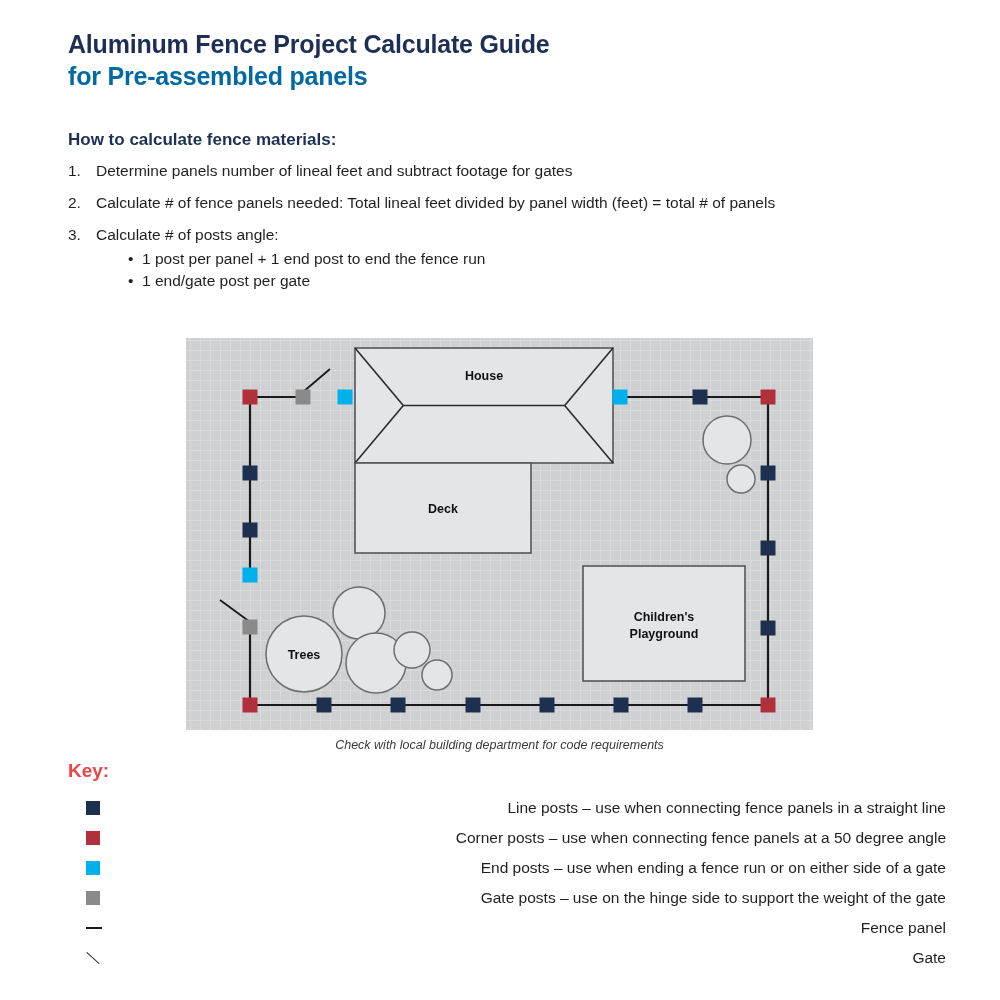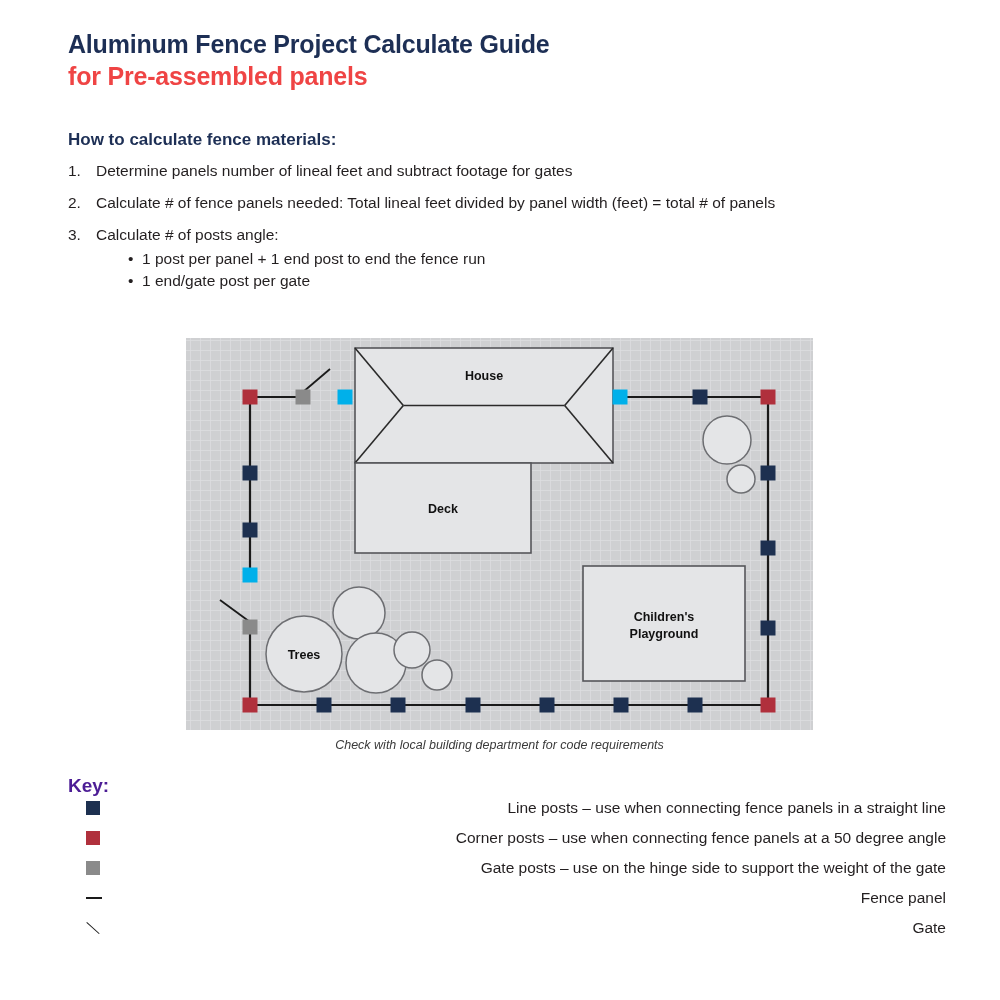--- a/index.html
+++ b/index.html
@@ -23,21 +23,21 @@
   .title-line1 {
     font-size: 25px;
     font-weight: bold;
     color: #1d2f55;
     letter-spacing: -0.2px;
     line-height: 32px;
   }
   .title-line2 {
     font-size: 25px;
     font-weight: bold;
-    color: #ef4444;
+    color: #0369a1;
     letter-spacing: -0.2px;
     line-height: 32px;
   }
 
   
   .howto-heading {
     position: absolute;
     left: 68px;
     top: 130px;
     font-size: 17px;
@@ -84,22 +84,21 @@
     color: #3a3a3a;
   }
 
   
   .key-heading {
     position: absolute;
     left: 68px;
     top: 760px;
     font-size: 19px;
     font-weight: bold;
-    color: #4c1d95;
-    margin-top: 15px;
+    color: #ef4444;
   }
   .key-list {
     position: absolute;
     left: 86px;
     top: 793px;
     width: 860px;
     font-size: 15.5px;
     text-align: right;
   }
   .key-row {
@@ -254,20 +253,26 @@
         <div class="key-label">Line posts – use when connecting fence panels in a straight line</div>
       </div>
       <div class="key-row">
         <div class="key-swatch-cell">
           <span class="swatch" style="background: rgb(176, 48, 60);"></span>
         </div>
         <div class="key-label">Corner posts – use when connecting fence panels at a 50 degree angle</div>
       </div>
       <div class="key-row">
         <div class="key-swatch-cell">
+          <span class="swatch" style="background: rgb(0, 176, 234);"></span>
+        </div>
+        <div class="key-label">End posts – use when ending a fence run or on either side of a gate</div>
+      </div>
+      <div class="key-row">
+        <div class="key-swatch-cell">
           <span class="swatch" style="background: rgb(138, 138, 138);"></span>
         </div>
         <div class="key-label">Gate posts – use on the hinge side to support the weight of the gate</div>
       </div>
       <div class="key-row">
         <div class="key-swatch-cell">
           <span class="line-mark" style="border-top-color: rgb(26, 26, 26);"></span>
         </div>
         <div class="key-label">Fence panel</div>
       </div>

